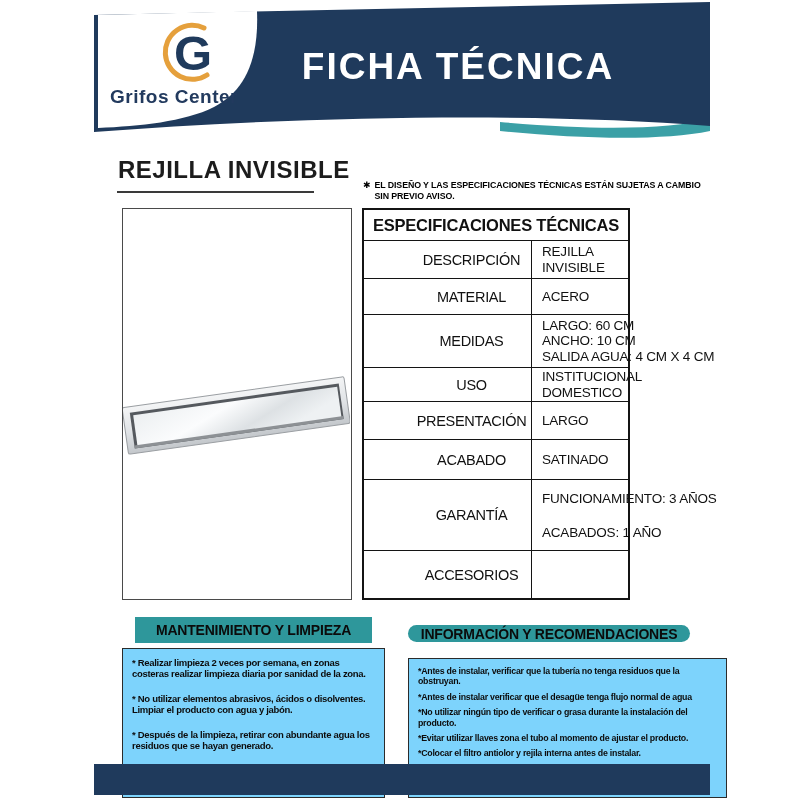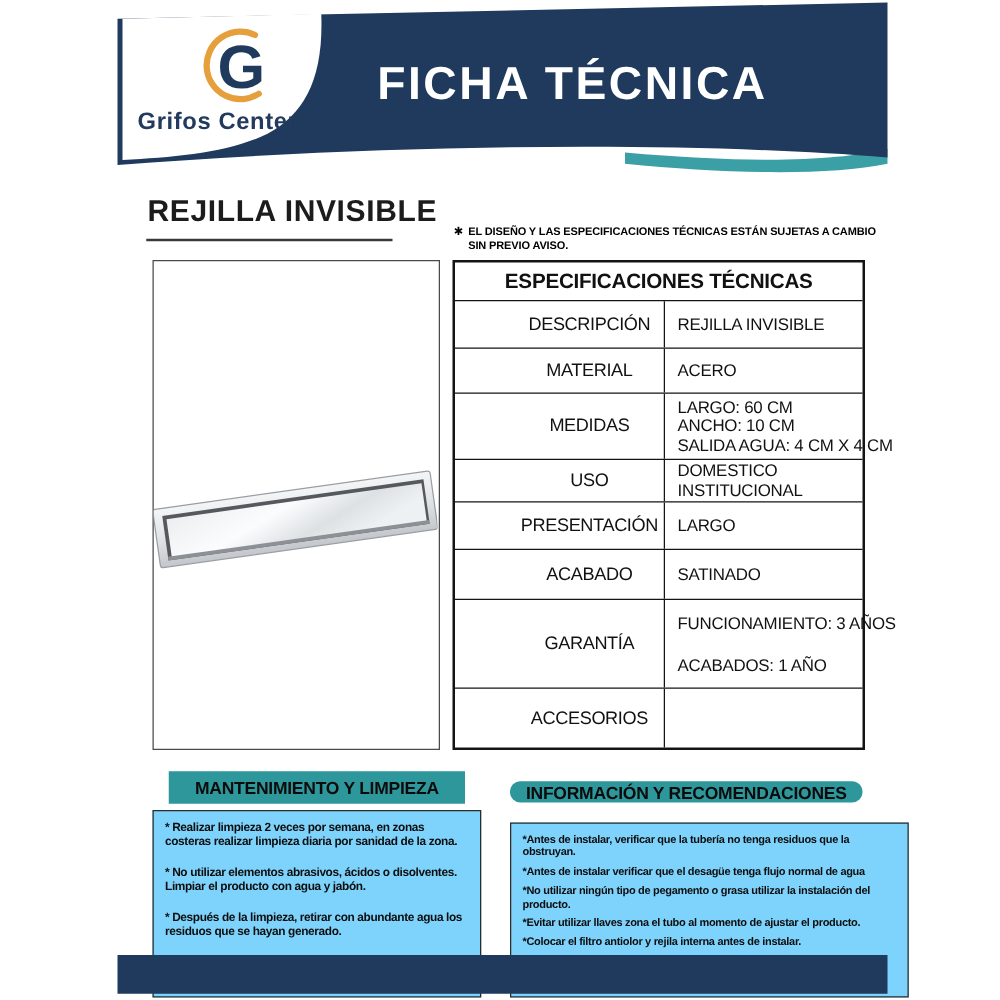--- a/index.html
+++ b/index.html
@@ -17,21 +17,21 @@
     letter-spacing:.5px;color:#1c1c1c;white-space:nowrap;
   }
   .title-underline{position:absolute;left:117px;top:191px;width:197px;height:2px;background:#3a3a3a;}
   .notice{position:absolute;left:363px;top:180px;width:340px;display:flex;gap:4px;}
   .notice .ast{font-size:9px;line-height:10px;color:#000;}
   .notice .txt{font-size:8.8px;font-weight:700;line-height:1.25;color:#000;letter-spacing:-.1px;}
   .notice .txt span{display:block;white-space:nowrap;}
   
   .product-box{position:absolute;left:122px;top:208px;width:230px;height:392px;border:1.5px solid #4a4a4a;background:#fff;}
   
-  .specs{position:absolute;left:362px;top:208px;width:330px;height:392px;border:2px solid #141414;background:#fff;display:flex;flex-direction:column;}
+  .specs{position:absolute;left:362px;top:208px;width:268px;height:392px;border:2px solid #141414;background:#fff;display:flex;flex-direction:column;}
   .t-head{height:30px;display:flex;align-items:center;justify-content:center;font-size:16.5px;font-weight:700;letter-spacing:-.2px;}
   .t-row{display:flex;border-top:1.5px solid #141414;}
   .t-label{width:120px;flex:0 0 120px;border-right:1.5px solid #141414;display:flex;align-items:center;justify-content:center;font-weight:400;font-size:14.5px;letter-spacing:-.3px;text-align:center;margin-left:48px;}
   .t-value{flex:1;display:flex;flex-direction:column;justify-content:center;padding:4px 4px 4px 10px;font-size:13.5px;line-height:1.16;letter-spacing:-.2px;}
   .t-value b{font-weight:400;}
   .kv{white-space:nowrap;}
   .garantia-cell{justify-content:space-between;padding-top:11px;padding-bottom:9px;}
   
   .teal-bar{position:absolute;background:#2e979b;display:flex;align-items:center;justify-content:center;font-weight:700;color:#0b0b0b;font-size:14px;letter-spacing:-.2px;}
   .bar-left{left:135px;top:617px;width:237px;height:26px;}
@@ -119,22 +119,22 @@
       <div class="t-value">
         <div class="kv"><b>LARGO:</b><span> 60 CM</span></div>
         <div class="kv"><b>ANCHO:</b><span> 10 CM</span></div>
         <div class="kv"><b>SALIDA AGUA:</b><span> 4 CM X 4 CM</span></div>
       </div>
     </div>
 
     <div class="t-row" style="height:34px">
       <div class="t-label">USO</div>
       <div class="t-value">
+        <div>INSTITUCIONAL</div>
         <div>DOMESTICO</div>
-        <div>INSTITUCIONAL</div>
       </div>
     </div>
 
     <div class="t-row" style="height:38px">
       <div class="t-label">PRESENTACIÓN</div>
       <div class="t-value">LARGO</div>
     </div>
 
     <div class="t-row" style="height:40px">
       <div class="t-label">ACABADO</div>
@@ -159,20 +159,20 @@
     <div class="item">* Realizar limpieza 2 veces por semana, en zonas costeras realizar limpieza diaria por sanidad de la zona.</div>
     <div class="item">* No utilizar elementos abrasivos, ácidos o disolventes. Limpiar el producto con agua y jabón.</div>
     <div class="item">* Después de la limpieza, retirar con abundante agua los residuos que se hayan generado.</div>
     <div class="item">* Utilizar un paño con textura suave, de esta manera evitar daños en el producto.</div>
   </div>
 
   <div class="teal-bar bar-right">INFORMACIÓN Y RECOMENDACIONES</div>
   <div class="bullet-box box-right">
     <div class="item">*Antes de instalar, verificar que la tubería no tenga residuos que la obstruyan.</div>
     <div class="item">*Antes de instalar verificar que el desagüe tenga flujo normal de agua</div>
-    <div class="item">*No utilizar ningún tipo de pegamento o grasa utilizar la instalación del producto.</div>
+    <div class="item">*No utilizar ningún tipo de verificar o grasa durante la instalación del producto.</div>
     <div class="item">*Evitar utilizar llaves zona el tubo al momento de ajustar el producto.</div>
     <div class="item">*Colocar el filtro antiolor y rejila interna antes de instalar.</div>
   </div>
 
   <div class="footer-bar"></div>
 
 </div>
 
 </body></html>

